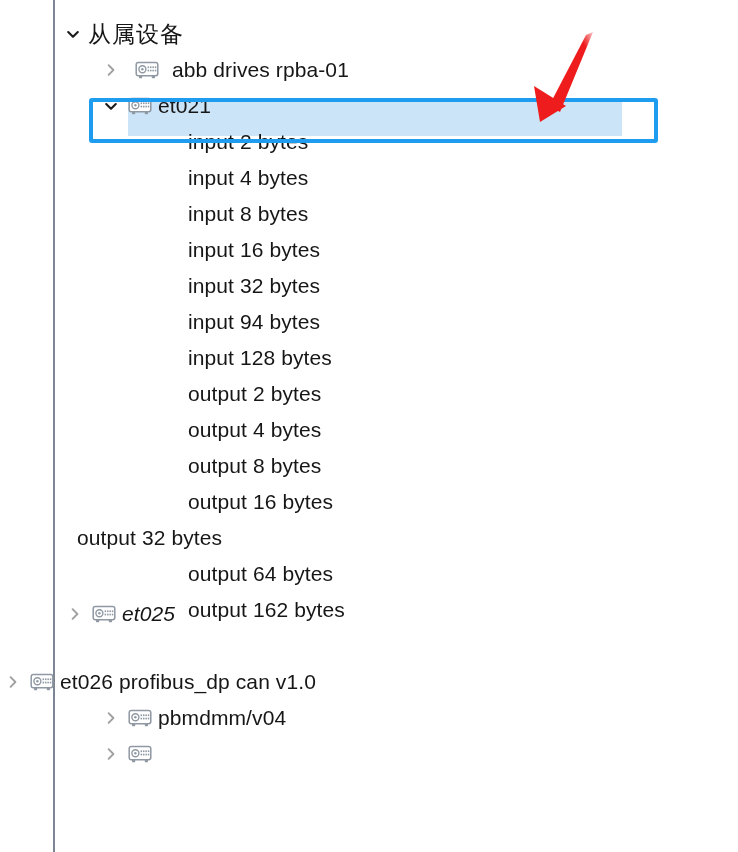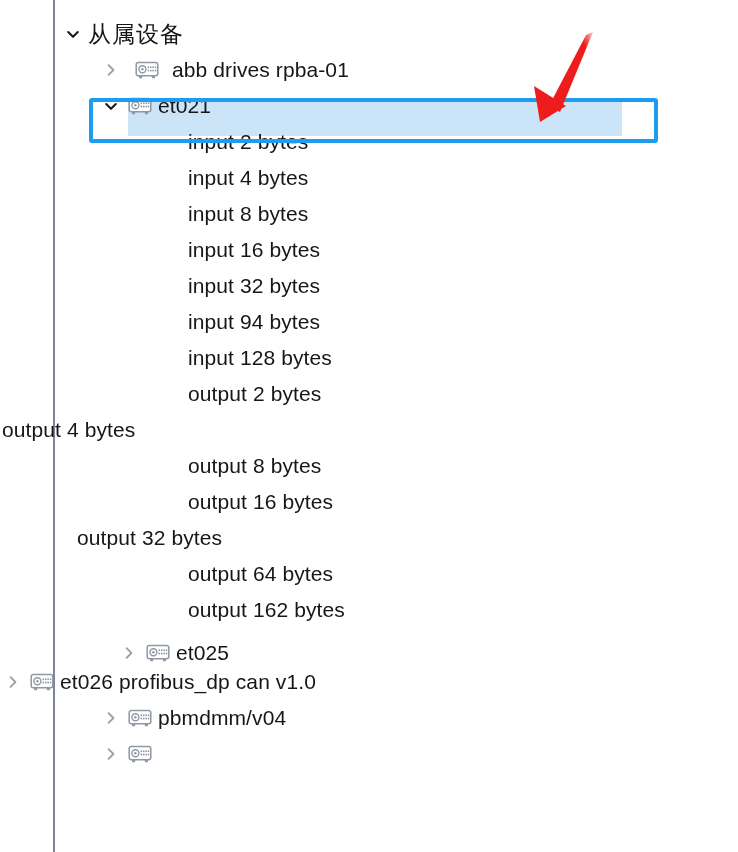--- a/index.html
+++ b/index.html
@@ -201,39 +201,39 @@
       </div>
       <div class="row" style="top: 304px; padding-left: 186px;">
         <span class="label">input 94 bytes</span>
       </div>
       <div class="row" style="top: 340px; padding-left: 186px;">
         <span class="label">input 128 bytes</span>
       </div>
       <div class="row" style="top: 376px; padding-left: 186px;">
         <span class="label">output 2 bytes</span>
       </div>
-      <div class="row" style="top: 412px; ">
+      <div class="row" style="top: 412px; padding-left: 186px;">
         <span class="label">output 4 bytes</span>
       </div>
       <div class="row" style="top: 448px; padding-left: 186px;">
         <span class="label">output 8 bytes</span>
       </div>
       <div class="row" style="top: 484px; padding-left: 186px;">
         <span class="label">output 16 bytes</span>
       </div>
       <div class="row" style="top: 520px; padding-left: 75px;">
         <span class="label">output 32 bytes</span>
       </div>
       <div class="row" style="top: 556px; padding-left: 186px;">
         <span class="label">output 64 bytes</span>
       </div>
       <div class="row" style="top: 592px; padding-left: 186px;">
         <span class="label">output 162 bytes</span>
       </div>
-      <div class="row" style="top: 635px; padding-left: 116px;">
+      <div class="row" style="top: 596px; padding-left: 62px; font-style: italic;">
         <span class="twisty">
           <svg width="16" height="16" viewBox="0 0 16 16" fill="none">
             <path d="M5.6 3.2 L10.4 8 L5.6 12.8" stroke="#a0a0a0" stroke-width="1.9" stroke-linecap="round" stroke-linejoin="round" fill="none"></path>
           </svg>
         </span>
         <span class="dev-icon">
           <svg width="26" height="22" viewBox="0 0 26 22">
             <rect x="2.2" y="3.6" width="21.6" height="13.2" rx="2.2" fill="#ffffff" stroke="#8f98a3" stroke-width="1.5"></rect>
             <circle cx="8.4" cy="10.2" r="3.5" fill="none" stroke="#8f98a3" stroke-width="1.4"></circle>
             <circle cx="8.4" cy="10.2" r="1.2" fill="#8f98a3"></circle>

